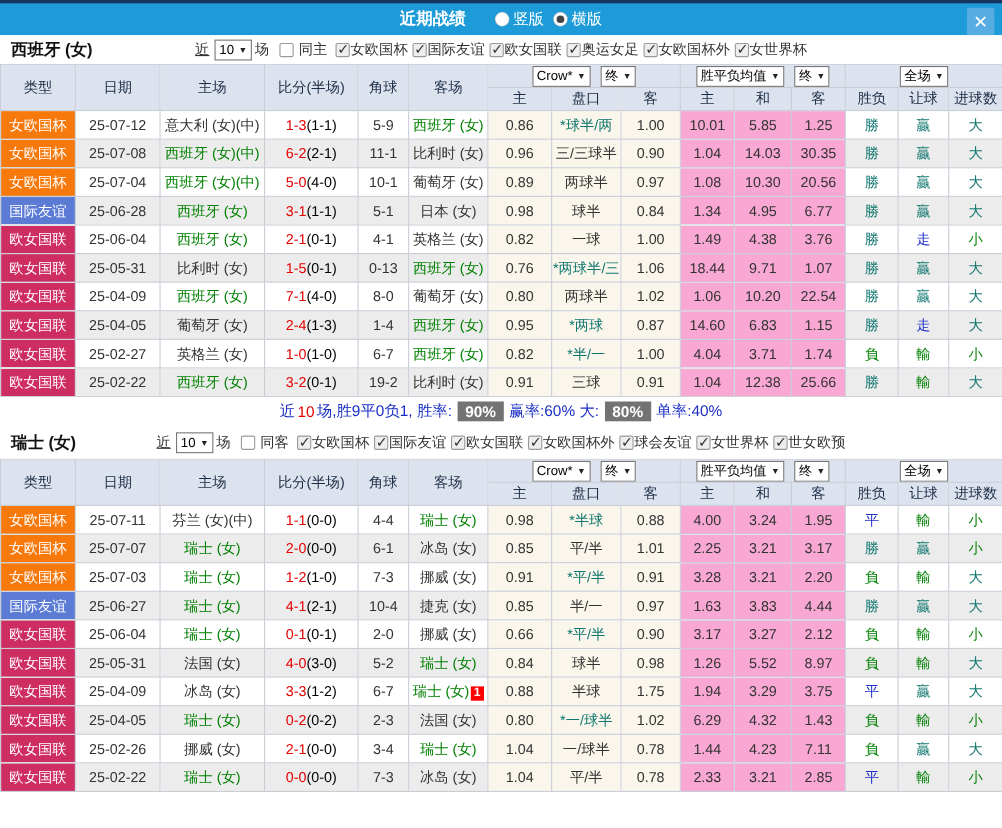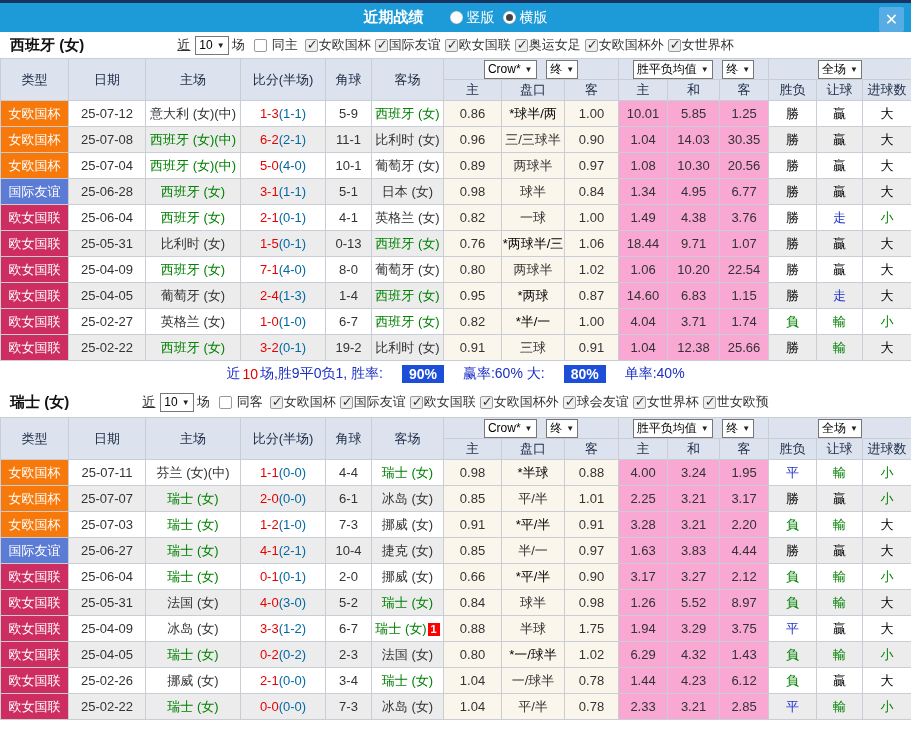--- a/index.html
+++ b/index.html
@@ -43,30 +43,30 @@
   table { width:911px; border-collapse:collapse; table-layout:fixed; }
   th,td { border:1px solid #c9ced6; text-align:center; font-size:13px;
     padding:0; height:26px; overflow:hidden; white-space:nowrap; color:#333; }
   thead th { background:#dde3ee; color:#1b2b45; font-weight:normal; height:21px; }
   thead .grp { border-bottom:none; }
   thead .grp .selectbox { margin:0 3px; }
   tbody tr.even td.plain { background:#ececec; }
   td.cream { background:#fbf6ec; }
   td.lblue { background:#f9a8d4; }
   td.type { color:#fff; font-size:13px; }
-  .r { color:#000000; } .g { color:#008000; } .b { color:#2230cc; }
-  .half { color:#0369a1; }
+  .r { color:#0f766e; } .g { color:#008000; } .b { color:#2230cc; }
+  .half { color:#000000; }
   .redline { color:#e60000; }
   .teambadge { display:inline-block; background:#f00; color:#fff; font-size:11px;
     font-weight:bold; padding:0 3px; margin-left:1px; line-height:13px; }
   
   .summary { height:26px; display:flex; align-items:center; justify-content:center;
     font-size:14px; color:#1b2fc4; background:#fff; gap:2px; }
-  .summary .pct { background:#1d4ed8; color:#fff; font-weight:bold; padding:1px 7px;
-    margin:0 17px; }
+  .summary .pct { background:#737373; color:#fff; font-weight:bold; padding:1px 7px;
+    margin:0 3px; }
   .summary .red { color:#e60000; }
 </style>
 </head>
 <body>
 
 <div class="titlebar">
   <span class="title">近期战绩</span>
   <span class="radio"></span>
   <span>竖版</span>
   <span class="radio checked"></span>
@@ -588,21 +588,21 @@
         <td class="plain">25-02-26</td>
         <td class="plain">挪威 (女)</td>
         <td class="plain"><span class="redline">2-1</span><span class="half">(0-0)</span></td>
         <td class="plain">3-4</td>
         <td class="plain"><span class="g">瑞士 (女)</span></td>
         <td class="cream">1.04</td>
         <td class="cream">一/球半</td>
         <td class="cream">0.78</td>
         <td class="lblue">1.44</td>
         <td class="lblue">4.23</td>
-        <td class="lblue">6.12</td>
+        <td class="lblue">7.11</td>
         <td class="plain g">負</td>
         <td class="plain r">贏</td>
         <td class="plain r">大</td>
       </tr>
       <tr class="even">
         <td class="type" style="background: rgb(206, 45, 97);">欧女国联</td>
         <td class="plain">25-02-22</td>
         <td class="plain g">瑞士 (女)</td>
         <td class="plain"><span class="redline">0-0</span><span class="half">(0-0)</span></td>
         <td class="plain">7-3</td>

